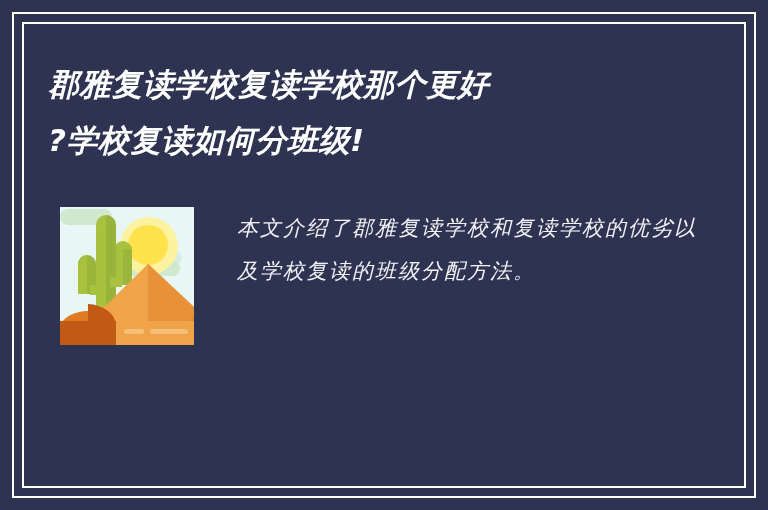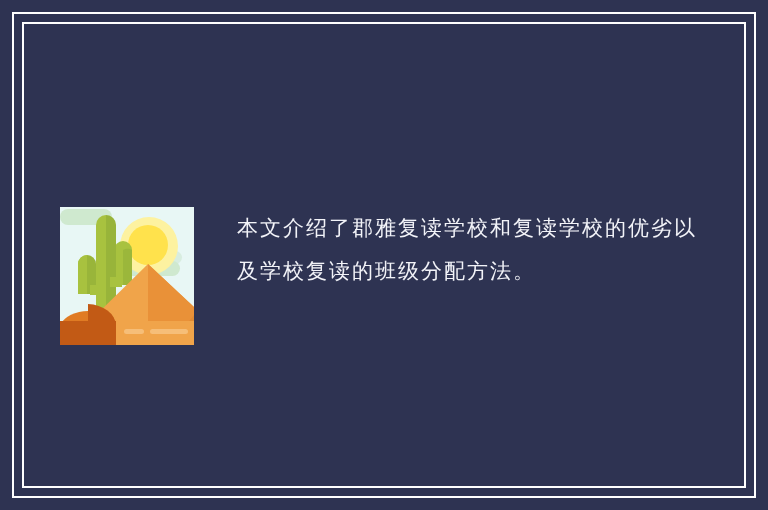--- a/index.html
+++ b/index.html
@@ -72,32 +72,37 @@
   .illustration svg { display: block; width: 155px; height: 150px; }
 
   .paragraph {
     position: absolute;
     left: 185px;
     top: 4px;
     width: 460px;
     color: #f2f3f8;
     font-family: "DejaVu Serif", serif;
     font-size: 21px;
+    font-style: italic;
     line-height: 43px;
     letter-spacing: 2.0px;
   }
 </style>
 </head>
 <body>
 
 <div id="screenshot">
 
   <div class="frame-outer"></div>
   <div class="frame-inner"></div>
 
+  <div class="title-block">
+    <div class="title-line">郡雅复读学校复读学校那个更好</div>
+    <div class="title-line">?学校复读如何分班级!</div>
+  </div>
 
   <div class="content-row">
 
     <div class="illustration">
       <svg viewBox="0 0 155 150" xmlns="http://www.w3.org/2000/svg">
 
         <rect x="8" y="4" width="134" height="128" fill="#e8f7f5"></rect>
 
         <rect x="8" y="6" width="52" height="16" rx="8" fill="#cfe9cf"></rect>
         <rect x="82" y="48" width="48" height="13" rx="6.5" fill="#d8ede0"></rect>

